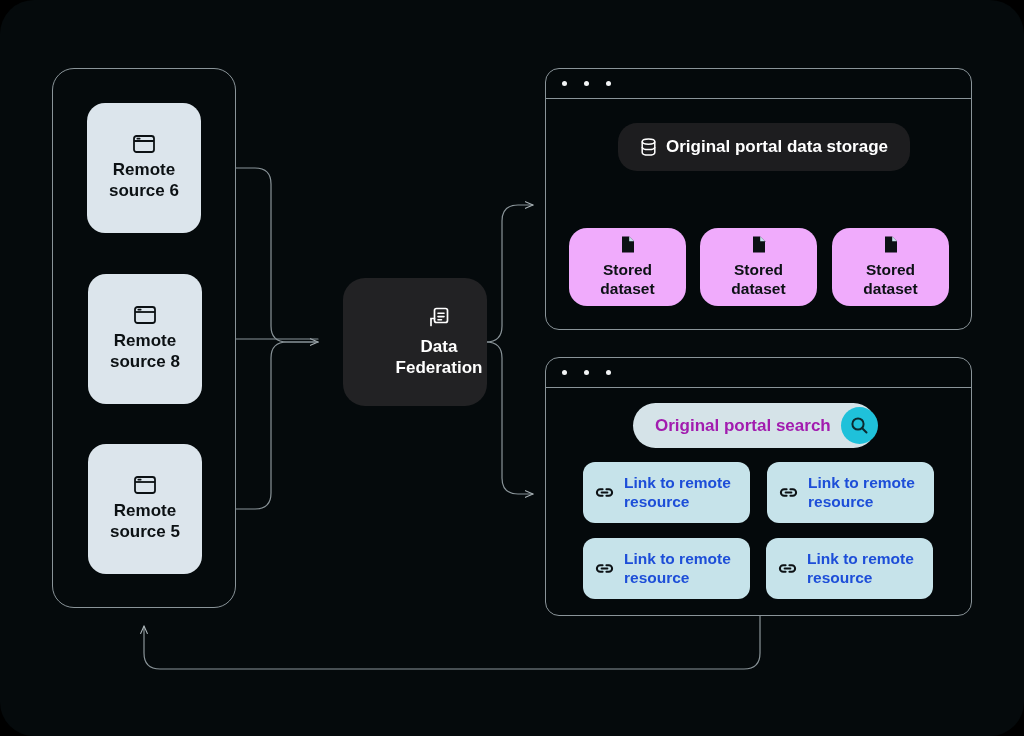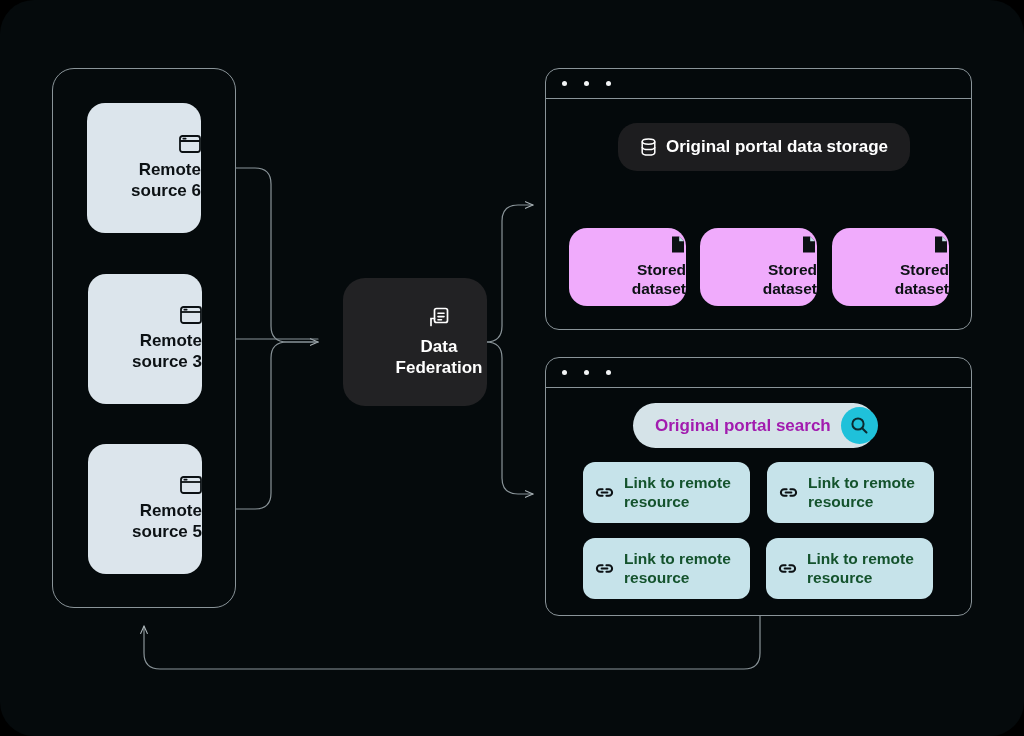--- a/index.html
+++ b/index.html
@@ -40,21 +40,21 @@
   }
 
   
   .card-light {
     position: absolute;
     background: #dce5ec;
     border-radius: 18px;
     box-sizing: border-box;
     display: flex;
     flex-direction: column;
-    align-items: flex-end;
+    align-items: center;
     justify-content: center;
     color: #0c1114;
     text-align: center;
     font-weight: bold;
     line-height: 1.22;
   }
   .card-light .glyph {
     display: block;
     margin-bottom: 7px;
     line-height: 0;
@@ -164,21 +164,21 @@
   
   .link-card {
     position: absolute;
     background: #c6e3ea;
     border-radius: 12px;
     box-sizing: border-box;
     display: flex;
     align-items: center;
     gap: 10px;
     padding: 17px 12px;
-    color: #14532d;
+    color: #1d4ed8;
     font-weight: bold;
     font-size: 15.5px;
     line-height: 1.2;
   }
   .link-card .glyph { flex: none; line-height: 0; }
   .link-card .lbl { flex: 1; }
 
   svg { display: block; }
 </style>
 </head>
@@ -228,21 +228,21 @@
 
   <div class="card-light" style="left:88px; top:274px; width:114px; height:130px; font-size:17px;">
     <span class="glyph">
       <svg width="22" height="18" viewBox="0 0 22 18">
         <rect x="1" y="1" width="20" height="16" rx="2.5" fill="none" stroke="#0c1114" stroke-width="1.8"></rect>
         <path d="M1 6 H21" stroke="#0c1114" stroke-width="1.8"></path>
         <rect x="3.5" y="2.8" width="4" height="1.6" rx="0.6" fill="#0c1114"></rect>
       </svg>
     </span>
     <span class="lbl">Remote</span>
-    <span class="lbl">source 3</span>
+    <span class="lbl">source 8</span>
   </div>
 
   <div class="card-light" style="left:88px; top:444px; width:114px; height:130px; font-size:17px;">
     <span class="glyph">
       <svg width="22" height="18" viewBox="0 0 22 18">
         <rect x="1" y="1" width="20" height="16" rx="2.5" fill="none" stroke="#0c1114" stroke-width="1.8"></rect>
         <path d="M1 6 H21" stroke="#0c1114" stroke-width="1.8"></path>
         <rect x="3.5" y="2.8" width="4" height="1.6" rx="0.6" fill="#0c1114"></rect>
       </svg>
     </span>

